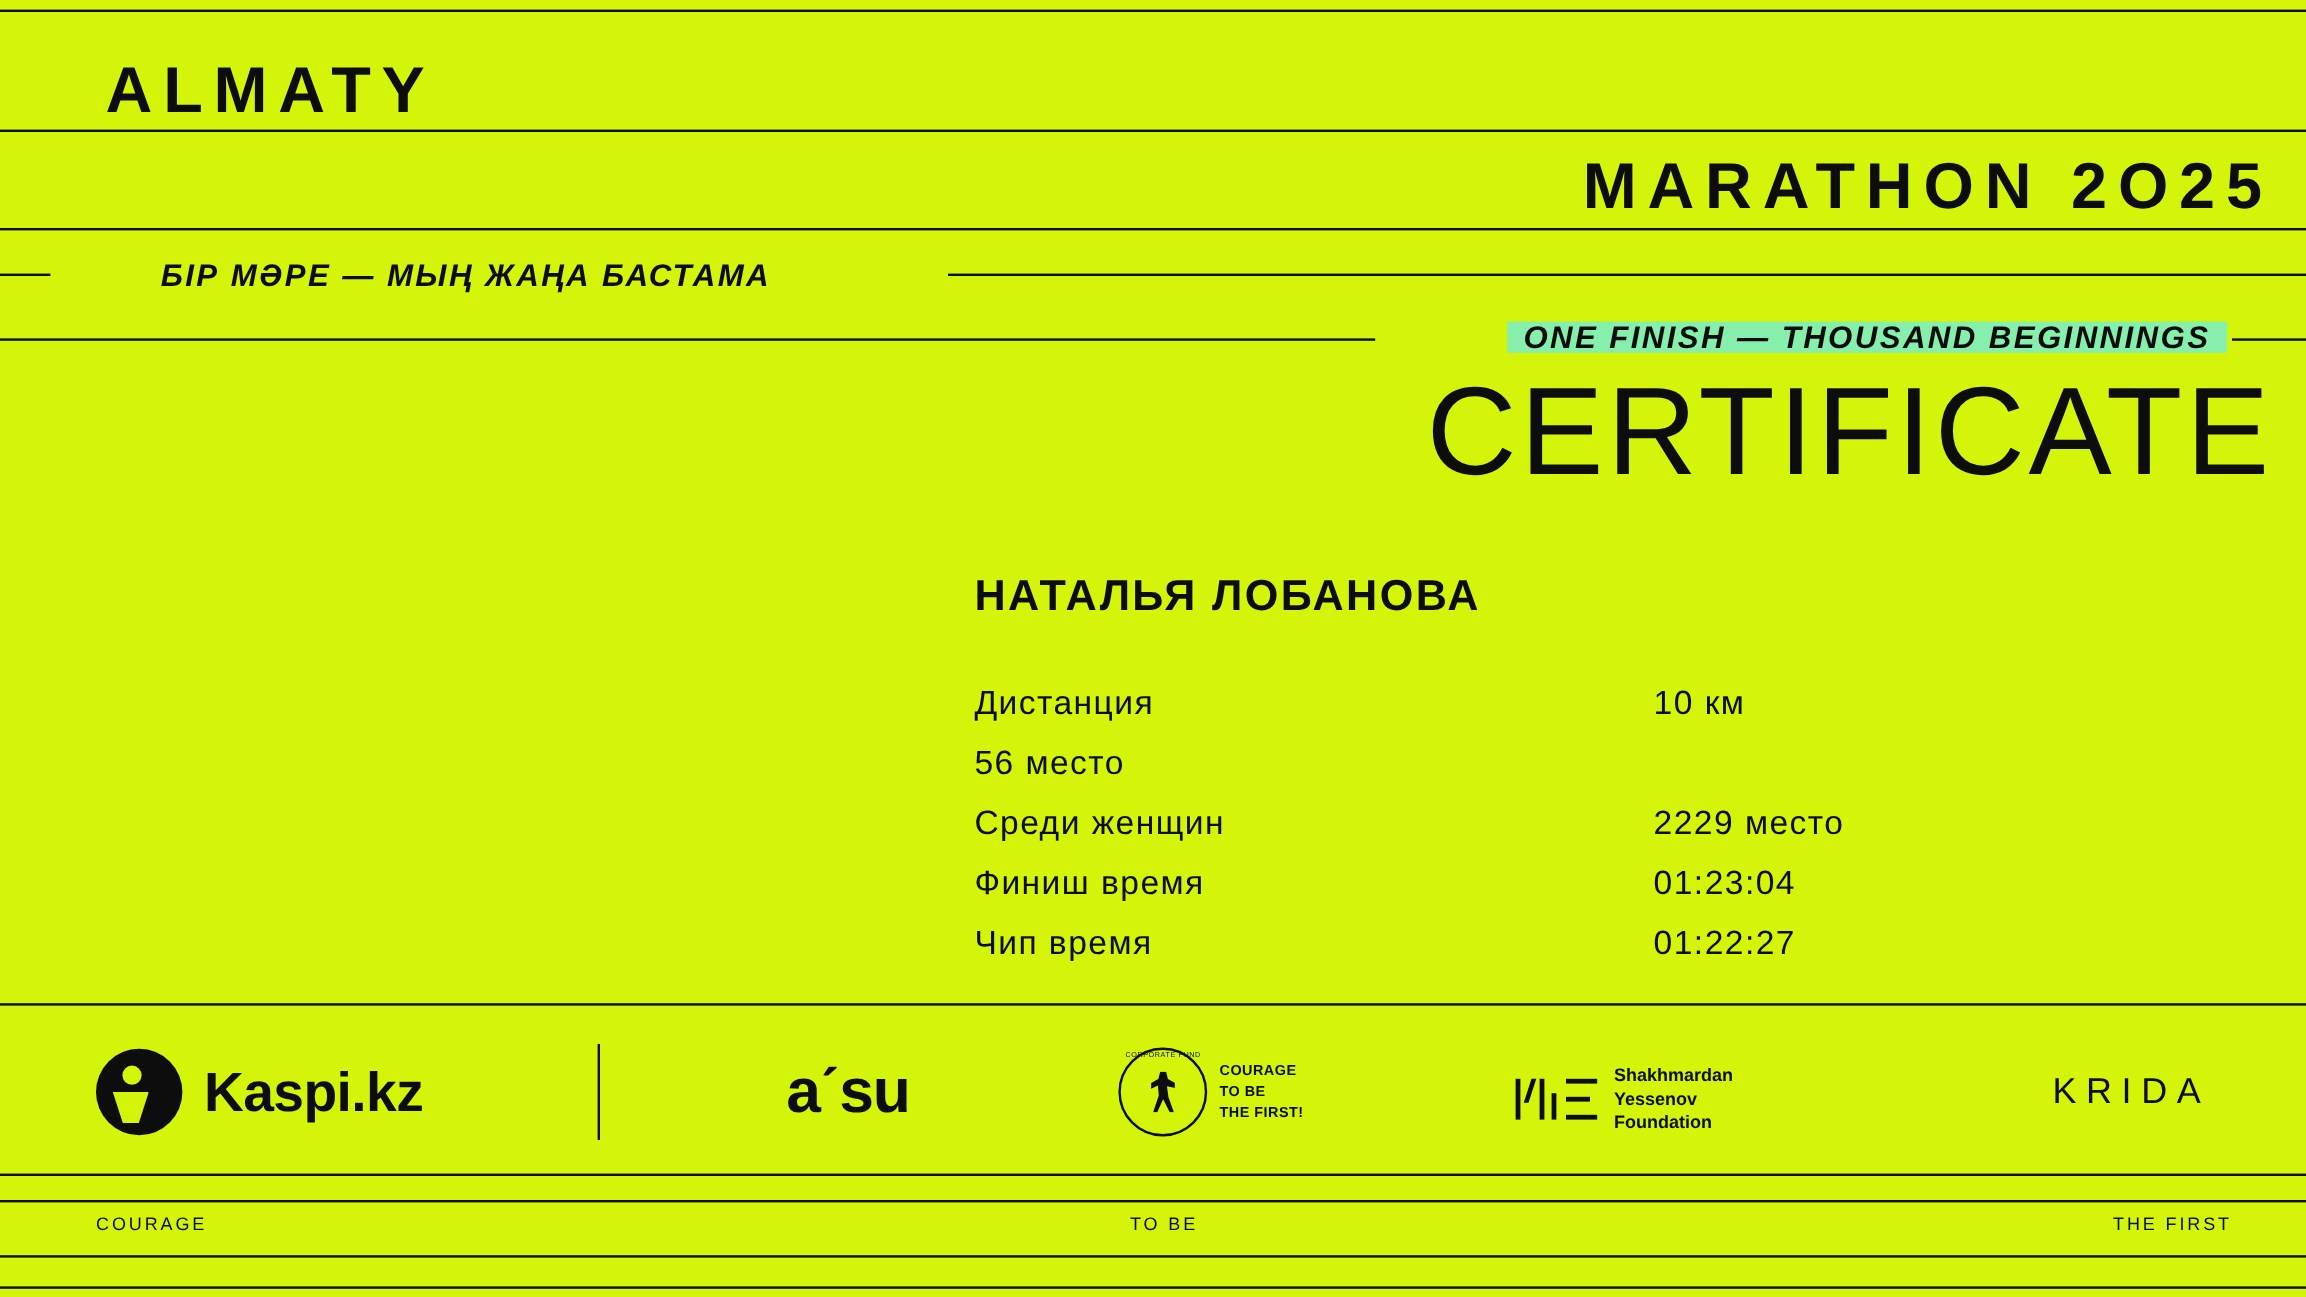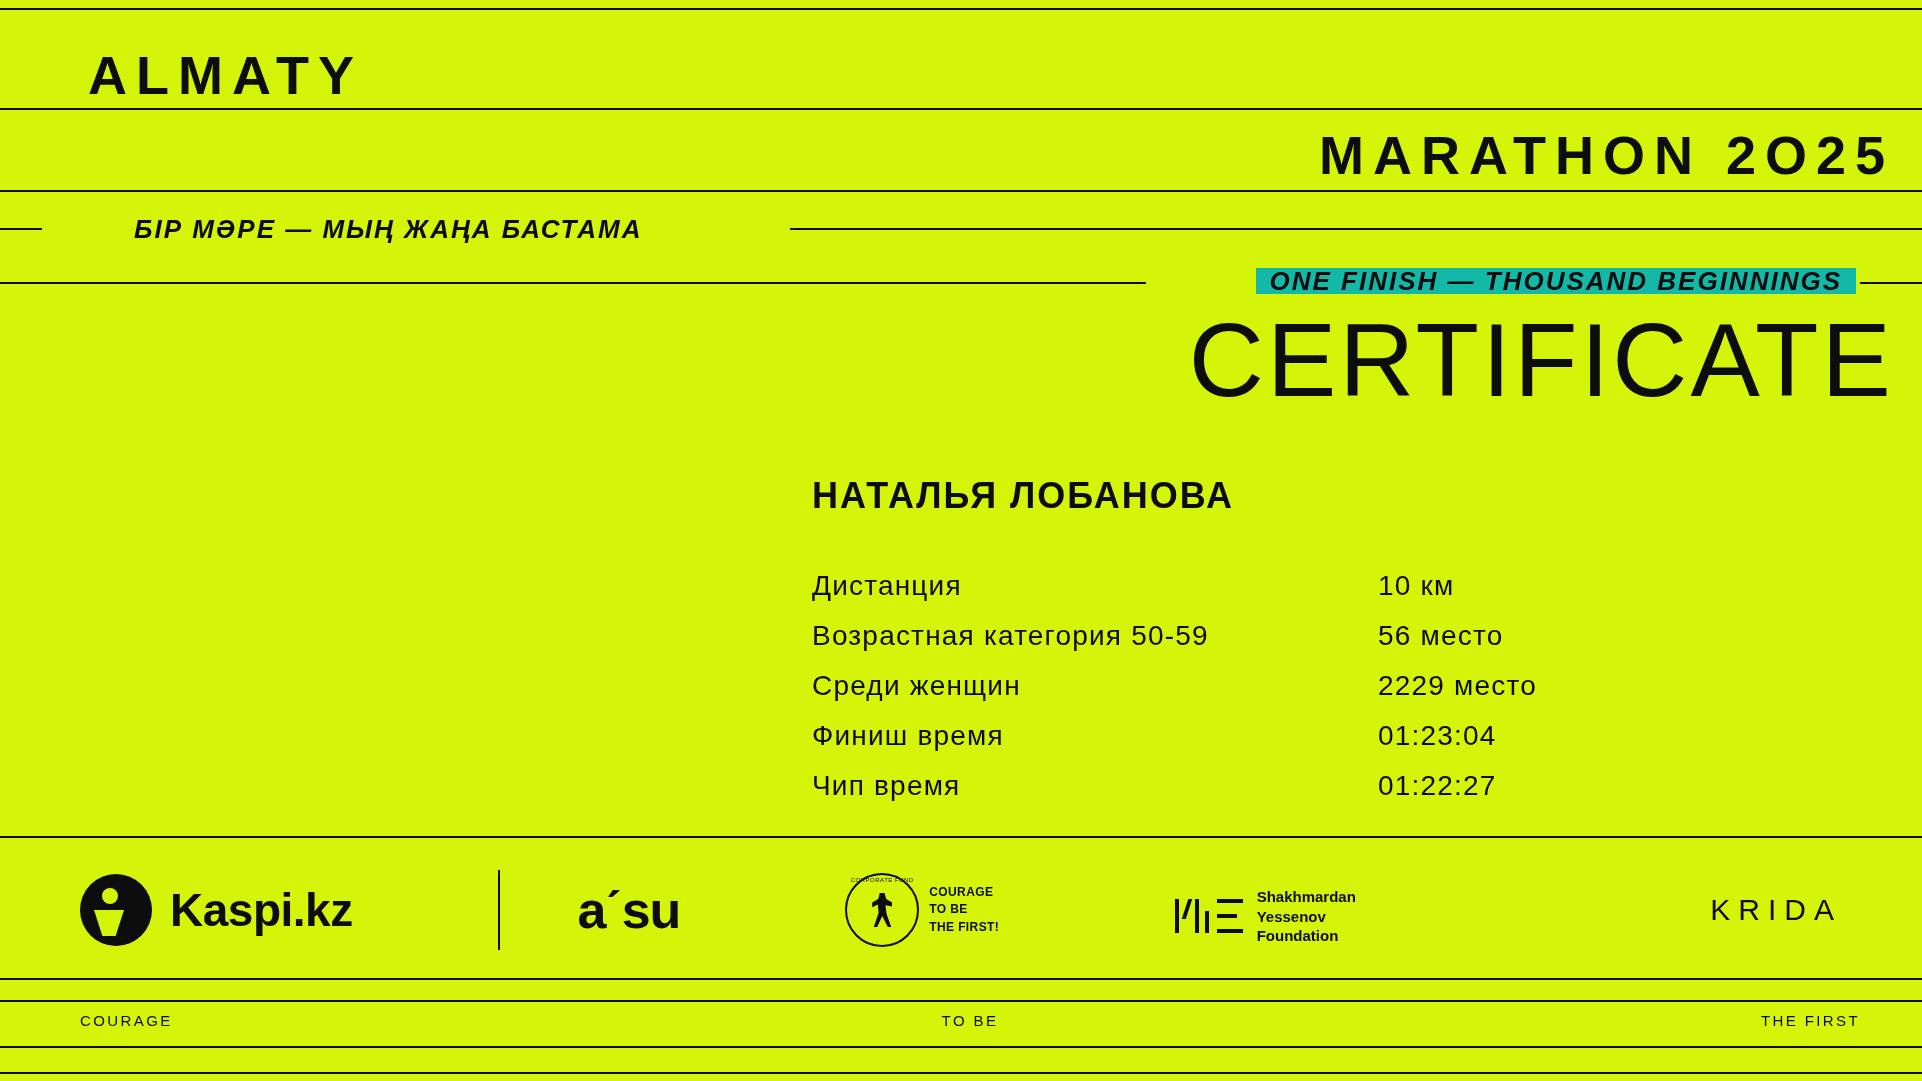--- a/index.html
+++ b/index.html
@@ -66,21 +66,21 @@
   }
   .tag-en {
     position: absolute;
     right: 66px;
     top: 268px;
     font-size: 26px;
     font-style: italic;
     font-weight: 700;
     letter-spacing: 2px;
     line-height: 1;
-    background: #14b8a6;
+    background: #86efac;
     padding: 0 14px;
   }
   .rule-seg {
     position: absolute;
     height: 2px;
     background: #0d0d0d;
   }
 
   
   .title {
@@ -135,21 +135,21 @@
     left: 0;
     top: 840px;
     width: 1922px;
     height: 140px;
     display: flex;
     align-items: center;
   }
   .sp {
     display: flex;
     align-items: center;
-    justify-content: center;
+    justify-content: flex-end;
     height: 140px;
   }
   .sp-kaspi { width: 420px; padding-left: 80px; justify-content: flex-start; }
   .sp-divider {
     width: 2px;
     height: 80px;
     background: #0d0d0d;
   }
   .sp-asu { width: 260px; }
   .sp-courage { width: 330px; }
@@ -273,21 +273,20 @@
   <div class="title">CERTIFICATE</div>
 
   <div class="athlete">НАТАЛЬЯ ЛОБАНОВА</div>
 
   <div class="results">
     <div class="res-row">
       <div class="res-label">Дистанция</div>
       <div class="res-value">10 км</div>
     </div>
     <div class="res-row">
-      <div class="res-label">Возрастная категория 50-59</div>
       <div class="res-value">56 место</div>
     </div>
     <div class="res-row">
       <div class="res-label">Среди женщин</div>
       <div class="res-value">2229 место</div>
     </div>
     <div class="res-row">
       <div class="res-label">Финиш время</div>
       <div class="res-value">01:23:04</div>
     </div>

